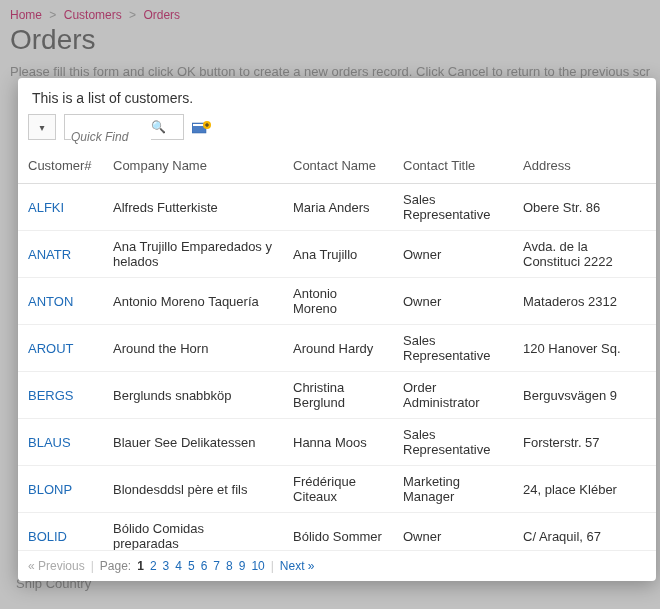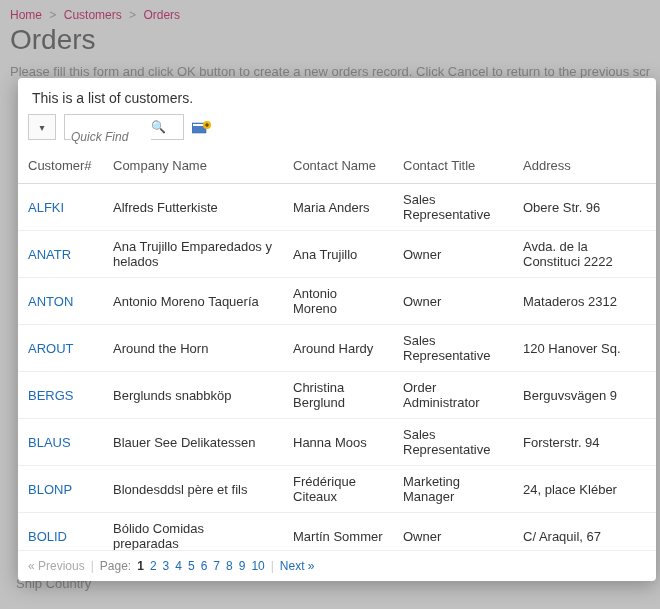--- a/index.html
+++ b/index.html
@@ -184,21 +184,21 @@
           <th>Contact Title</th>
           <th>Address</th>
         </tr>
       </thead>
       <tbody id="tbody">
           <tr>
             <td class="link">ALFKI</td>
             <td>Alfreds Futterkiste</td>
             <td>Maria Anders</td>
             <td>Sales Representative</td>
-            <td>Obere Str. 96</td>
+            <td>Obere Str. 86</td>
           </tr>
           <tr>
             <td class="link">ANATR</td>
             <td>Ana Trujillo Emparedados y helados</td>
             <td>Ana Trujillo</td>
             <td>Owner</td>
             <td>Avda. de la Constituci 2222</td>
           </tr>
           <tr>
             <td class="link">ANTON</td>
@@ -219,33 +219,33 @@
             <td>Berglunds snabbköp</td>
             <td>Christina Berglund</td>
             <td>Order Administrator</td>
             <td>Berguvsvägen 9</td>
           </tr>
           <tr>
             <td class="link">BLAUS</td>
             <td>Blauer See Delikatessen</td>
             <td>Hanna Moos</td>
             <td>Sales Representative</td>
-            <td>Forsterstr. 94</td>
+            <td>Forsterstr. 57</td>
           </tr>
           <tr>
             <td class="link">BLONP</td>
             <td>Blondesddsl père et fils</td>
             <td>Frédérique Citeaux</td>
             <td>Marketing Manager</td>
             <td>24, place Kléber</td>
           </tr>
           <tr>
             <td class="link">BOLID</td>
             <td>Bólido Comidas preparadas</td>
-            <td>Martín Sommer</td>
+            <td>Bólido Sommer</td>
             <td>Owner</td>
             <td>C/ Araquil, 67</td>
           </tr>
         </tbody>
     </table>
   </div>
 
   <div class="pager">
     <span class="nav disabled">« Previous</span>
     <span class="sep2">|</span>

